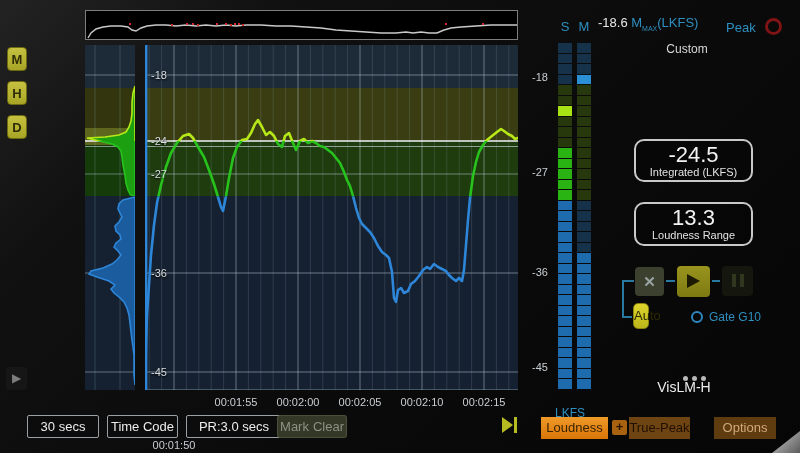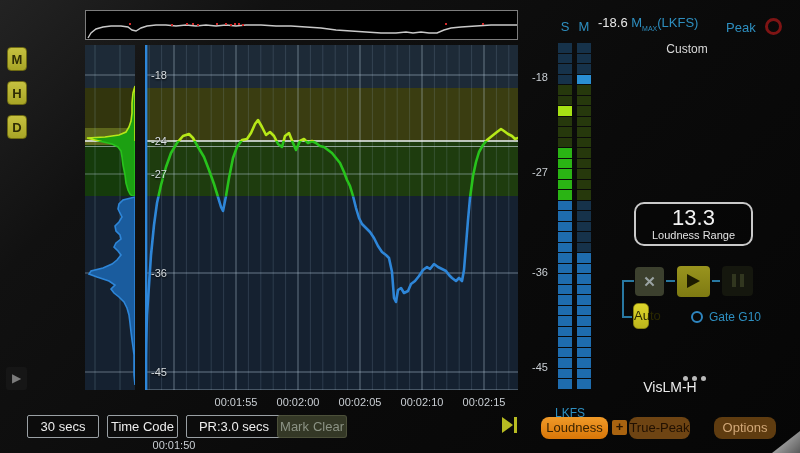--- a/index.html
+++ b/index.html
@@ -79,33 +79,33 @@
   #auto { left:633px; top:303px; width:16px; height:26px; background:linear-gradient(#ddd52c,#bdb61c); border:1px solid #8a8410;
     border-radius:5px; color:#2a2800; font-size:13px; text-align:center; line-height:24px; }
   #gate-radio { left:691px; top:311px; width:12px; height:12px; border:2px solid #2e86c0; border-radius:50%; }
   #gate-label { left:709px; top:310px; color:#2e8fc0; font-size:12px; }
 
   
   #brand { left:614px; top:344px; width:160px; text-align:center; font-size:21px; font-weight:bold; color:#fff; letter-spacing:.5px; }
   #brand .grey { color:#9a9a9a; }
   #brand-dots { left:614px; top:367px; width:160px; text-align:center; }
   #brand-dots i { display:inline-block; width:5px; height:5px; border-radius:50%; background:#b9b9b9; margin:0 2px; }
-  #product { left:590px; top:379px; width:160px; text-align:center; font-size:14px; color:#ececec; }
+  #product { left:604px; top:379px; width:160px; text-align:center; font-size:14px; color:#ececec; }
 
   
   .bbox { top:415px; height:23px; background:#0c0c0c; border:1px solid #9aa0a4; border-radius:2px;
     color:#ededed; font-size:13px; text-align:center; line-height:21px; }
   #b-window { left:27px; width:72px; }
   #b-time { left:107px; width:71px; }
   #b-pr { left:186px; width:96px; }
   .gbtn { top:415px; height:23px; background:#343826; border:1px solid #4c503a; color:#8b9284; font-size:13px; text-align:center; line-height:21px; }
   #b-mark { left:277px; width:35px; border-radius:3px 0 0 3px; }
   #b-clear { left:311px; width:36px; border-radius:0 3px 3px 0; border-left:none; }
   #skip-icon { left:502px; top:416px; }
-  .obtn { top:417px; height:22px; border-radius:8px; font-size:13px; text-align:center; line-height:22px; }
+  .obtn { top:417px; height:22px; border-radius:0; font-size:13px; text-align:center; line-height:22px; }
   #b-loudness { left:541px; width:67px; background:linear-gradient(#f09a28,#d87608); color:#3a2300; }
   #b-plus { left:612px; top:420px; width:15px; height:15px; background:#a96310; border-radius:2px;
     color:#2a1600; font-size:13px; line-height:14px; text-align:center; font-weight:bold; }
   #b-truepeak { left:629px; width:61px; background:#6e4413; color:#211001; }
   #b-options { left:714px; width:62px; background:#5f3c10; color:#d2a878; }
   #corner-grip { left:772px; top:431px; width:28px; height:22px;
     background:linear-gradient(135deg,#cfcfcf,#5a5a5a); clip-path:polygon(100% 0,100% 100%,0 100%); }
 </style>
 </head>
 <body>
@@ -311,20 +311,24 @@
   <div id="lbl-lkfs" class="abs">LKFS</div>
 
   <div id="mmax" class="abs">
     <span>-18.6</span>
     <span class="blue"><span>M</span><sub>MAX</sub><span>(LKFS)</span></span>
   </div>
   <div id="peak-label" class="abs">Peak</div>
   <div id="peak-lamp" class="abs"></div>
   <div id="custom" class="abs">Custom</div>
 
+  <div id="box-ig" class="abs robox">
+    <span class="roval">-24.5</span>
+    <span class="rolab">Integrated (LKFS)</span>
+  </div>
   <div id="box-lr" class="abs robox">
     <span class="roval">13.3</span>
     <span class="rolab">Loudness Range</span>
   </div>
 
   <div id="btn-x" class="abs tbtn">✕</div>
   <div id="btn-play" class="abs tbtn"><span class="tri"></span></div>
   <div id="btn-pause" class="abs tbtn"><span class="bar"></span><span class="bar"></span></div>
   <div class="abs bluewire" style="left:666px;top:280px;width:9px;height:2px;"></div>
   <div class="abs bluewire" style="left:712px;top:280px;width:8px;height:2px;"></div>

